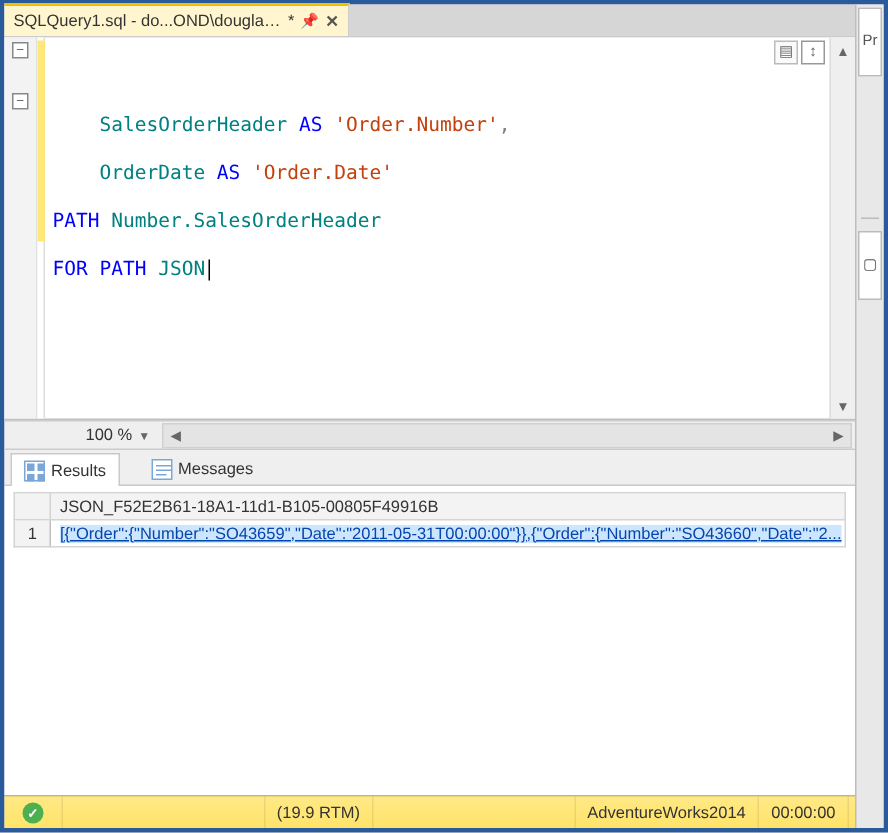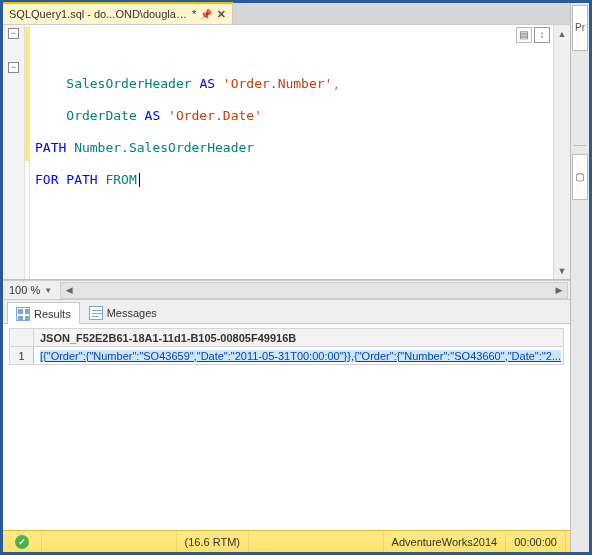--- a/index.html
+++ b/index.html
@@ -32,39 +32,39 @@
   .caret { display:inline-block; width:1px; height:14px; background:#000; vertical-align:text-bottom; margin-left:2px; }
   .code-line { line-height:17px; }
   .ed-vscroll { width:17px; background:#efefef; border-left:1px solid #ddd; display:flex; flex-direction:column; }
   .ed-vscroll .btn { height:17px; display:flex; align-items:center; justify-content:center; color:#666; font-size:9px; }
   .ed-vscroll .thumb { flex:1; background:#efefef; }
   .ed-tools { position:absolute; top:2px; right:20px; display:flex; gap:2px; }
   .ed-tools .b { width:16px; height:16px; border:1px solid #bbb; background:#fafafa; font-size:10px; line-height:14px; text-align:center; color:#666; }
   .ed-tools .b.active { background:#fff; border-color:#999; }
 
   
-  .zoom-row { height:20px; background:#efefef; border-top:1px solid #ccc; border-bottom:1px solid #ccc; display:flex; align-items:center; font-size:11px; }
+  .zoom-row { height:20px; background:#efefef; border-top:1px solid #ccc; border-bottom:1px solid #ccc; display:flex; align-items:center; font-size:11px;padding-left:48px; }
   .zoom-row .zoom { padding:0 6px; color:#333; display:flex; align-items:center; gap:4px; }
   .zoom-row .chev { font-size:8px; color:#666; }
   .zoom-row .hscroll { flex:1; height:17px; background:#e4e4e4; margin:0 2px; position:relative; border:1px solid #d0d0d0; }
   .zoom-row .hscroll .l, .zoom-row .hscroll .r { position:absolute; top:0; width:16px; height:100%; display:flex; align-items:center; justify-content:center; color:#666; font-size:9px; }
   .zoom-row .hscroll .r { right:0; }
 
   
-  .res-tabs { height:24px; background:#efefef; border-bottom:1px solid #c9c9c9; display:flex; align-items:flex-end; padding-left:4px; gap:0; }
+  .res-tabs { height:24px; background:#efefef; border-bottom:1px solid #c9c9c9; display:flex; align-items:flex-end; padding-left:4px; gap:12px; }
   .res-tab { height:22px; display:flex; align-items:center; gap:4px; padding:0 8px; font-size:11px; color:#333; border:1px solid transparent; border-bottom:none; cursor:pointer; }
   .res-tab.active { background:#fff; border-color:#c9c9c9; position:relative; top:1px; }
   .res-tab .ico { width:14px; height:14px; }
 
   
   .results-body { flex:1; background:#fff; padding:4px 6px 0 6px; display:flex; flex-direction:column; min-height:0; }
   .grid { border-collapse:collapse; font-size:11px; table-layout:fixed; width:100%; }
   .grid th, .grid td { border:1px solid #d4d4d4; padding:2px 6px; text-align:left; height:18px; overflow:hidden; white-space:nowrap; text-overflow:clip; }
   .grid .rownum { width:22px; background:#f3f3f3; text-align:center; color:#333; border-right:1px solid #c0c0c0; }
-  .grid thead th { background:#f3f3f3; font-weight:bold; color:#333; }
+  .grid thead th { background:#f3f3f3; font-weight:normal; color:#333; }
   .grid .corner { background:#f3f3f3; }
   .cell-link { color:#0645ad; text-decoration:underline; cursor:pointer; }
   .cell-link.sel { background:#cde6ff; }
   .results-fill { flex:1; }
 
   
   .status { height:22px; background:linear-gradient(#ffe985,#ffe36a); border-top:1px solid #d9b93a; display:flex; align-items:center; font-size:11px; color:#333; padding:0 4px; gap:0; position:relative; }
   .status .seg { padding:0 8px; height:100%; display:flex; align-items:center; border-right:1px solid rgba(0,0,0,0.08); white-space:nowrap; }
   .status .ok { width:14px; height:14px; border-radius:50%; background:#4caf50; display:inline-flex; align-items:center; justify-content:center; color:#fff; font-size:9px; font-weight:bold; margin-right:4px; }
   .status .rows { position:relative; margin-left:auto; padding-right:22px; }
@@ -105,21 +105,21 @@
         <div class="outline-box" style="top:37px; left:5px;">−</div>
       </div>
       <div class="outline">
         <div class="bar" style="top:2px; height:134px;"></div>
       </div>
       <div class="code">
 <div class="code-line">&nbsp;</div>
 <div class="code-line"><span class="id">    SalesOrderHeader </span><span class="kw">AS</span><span class="str"> 'Order.Number'</span><span class="op">,</span></div>
 <div class="code-line"><span class="id">    OrderDate </span><span class="kw">AS</span><span class="str"> 'Order.Date'</span></div>
 <div class="code-line"><span class="kw">PATH</span><span class="id"> Number.SalesOrderHeader</span></div>
-<div class="code-line"><span class="kw">FOR</span><span class="kw"> PATH</span><span class="id"> FROM</span><span class="caret"></span></div>
+<div class="code-line"><span class="kw">FOR</span><span class="kw"> PATH</span><span class="id"> JSON</span><span class="caret"></span></div>
 <div class="code-line">&nbsp;</div>
       </div>
       <div class="ed-vscroll">
         <div class="btn">▲</div>
         <div class="thumb"></div>
         <div class="btn">▼</div>
       </div>
       <div class="ed-tools">
         <div class="b">▤</div>
         <div class="b active">↕</div>
@@ -169,21 +169,21 @@
       </table>
       <div class="results-fill"></div>
     </div>
 
     <div class="status">
       <div class="seg">
         <span class="ok">✓</span>
         <span class="pale"></span>
       </div>
       <div class="seg pale" style="flex:1"></div>
-      <div class="seg">(16.6 RTM)</div>
+      <div class="seg">(19.9 RTM)</div>
       <div class="seg pale" style="flex:1"></div>
       <div class="seg">AdventureWorks2014</div>
       <div class="seg">00:00:00</div>
     </div>
 
   </div>
 
   <div class="side-col">
     <span class="v">Pr</span>
     <span class="h"></span>

